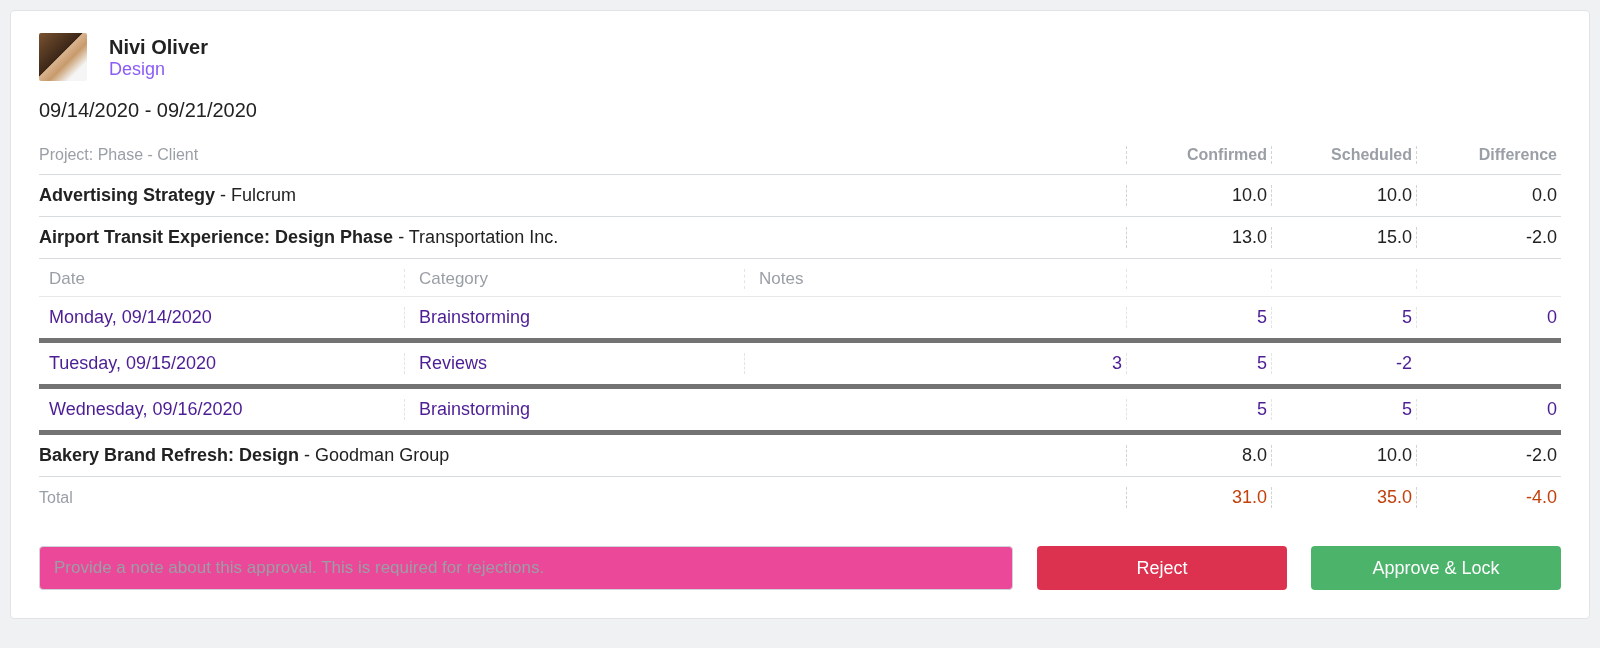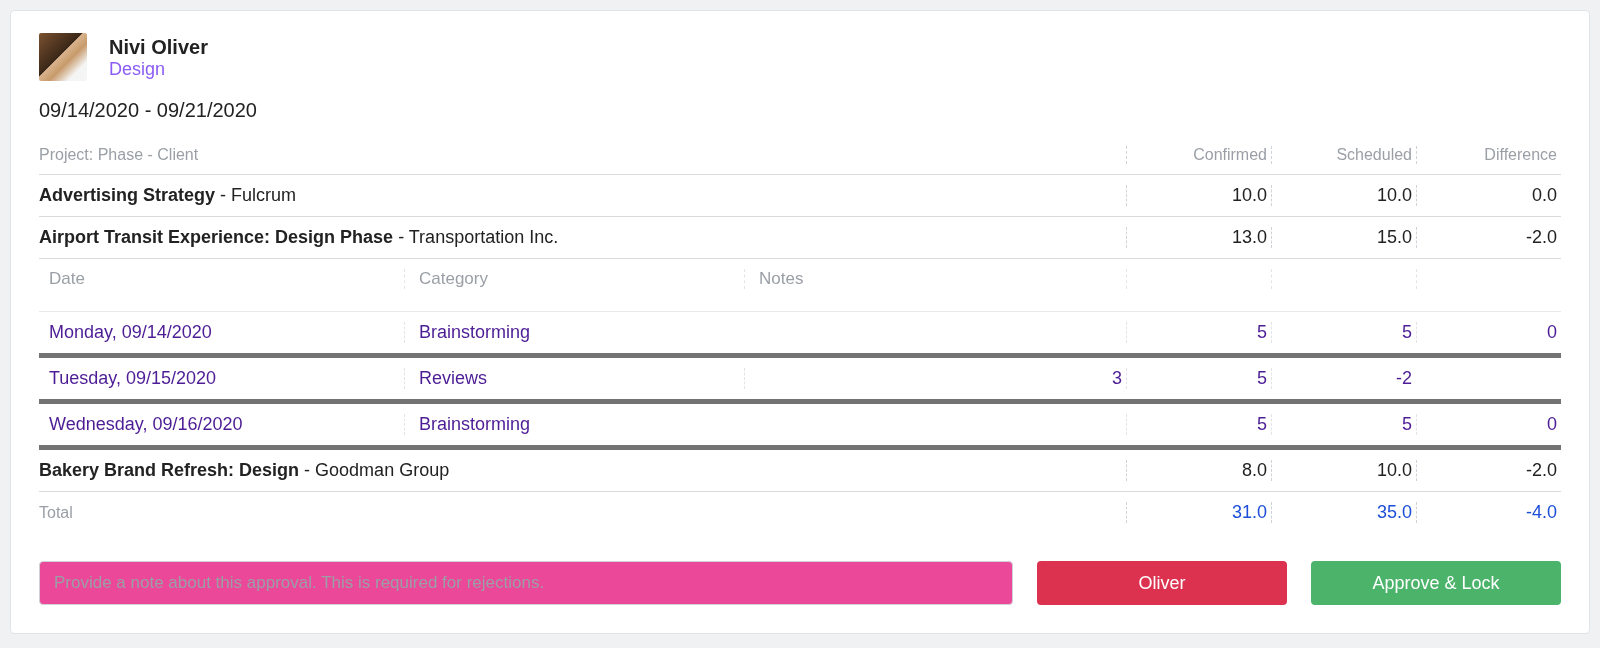--- a/index.html
+++ b/index.html
@@ -54,21 +54,21 @@
     display: grid;
     grid-template-columns: 1fr 145px 145px 145px;
     align-items: center;
   }
   .thead-row {
     color: #9a9fa6;
     font-size: 16px;
     padding: 8px 0 10px 0;
     border-bottom: 1px solid #d8dbde;
   }
-  .thead-row .num { text-align: right; padding-right: 4px; }
+  .thead-row .num { text-align: right; padding-right: 4px; font-weight: bold; }
   .vsep { border-left: 1px dashed #d0d3d7; }
   .thead-row .vsep,
   .proj-row .vsep,
   .detail-head-row .vsep,
   .detail-row .vsep,
   .total-row .vsep {
     height: 100%;
     display:flex;
     align-items:center;
     justify-content:flex-end;
@@ -81,41 +81,41 @@
   }
   .proj-label { color:#222; }
   .proj-label b { font-weight:700;text-align:center; }
   .proj-row .num { text-align:right; font-size:18px; font-weight:400; }
   .detail-head-row, .detail-row {
     grid-template-columns: 355px 340px 1fr 145px 145px 145px;
     font-size: 17px;
   }
   .detail-head-row {
     color:#9a9fa6;
-    padding: 10px 0 22px 10px;
+    padding: 10px 0 7px 10px;
     border-bottom: 1px solid #e6e8ea;
   }
   .detail-head-row > div:nth-child(2),
   .detail-row > div:nth-child(2) { border-left:1px dashed #e2e4e7; padding-left:14px; }
   .detail-head-row > div:nth-child(3),
   .detail-row > div:nth-child(3) { border-left:1px dashed #e2e4e7; padding-left:14px; }
   .detail-row {
     padding: 10px 0 10px 10px;
     border-bottom: 5px solid #737373;
     color:#4c1d95;
     font-size:18px;
   }
   .detail-row .num, .detail-head-row .num { text-align:right; padding-right:4px; }
   .detail-head-row .vsep, .detail-row .vsep { border-left:1px dashed #e2e4e7; }
   .total-row {
     padding: 10px 0;
     font-size: 16px;
     color:#9a9fa6;
   }
-  .total-row .num { text-align:right; font-size:18px; color:#1d4ed8; }
+  .total-row .num { text-align:right; font-size:18px; color:#c2410c; }
   .actions {
     display:flex;
     gap: 24px;
     margin-top: 28px;
     align-items:stretch;
   }
   .note-input {
     flex:1;
     border:1px solid #cfd3d7;
     border-radius:4px;
@@ -221,18 +221,18 @@
         <div>Total</div>
         <div class="num vsep">31.0</div>
         <div class="num vsep">35.0</div>
         <div class="num vsep">-4.0</div>
       </div>
 
     </div>
 
     <div class="actions">
       <input type="text" class="note-input" placeholder="Provide a note about this approval. This is required for rejections." style="">
-      <button class="btn btn-reject">Oliver</button>
+      <button class="btn btn-reject">Reject</button>
       <button class="btn btn-approve">Approve &amp; Lock</button>
     </div>
 
   </div>
 </div>
 
 </body></html>

